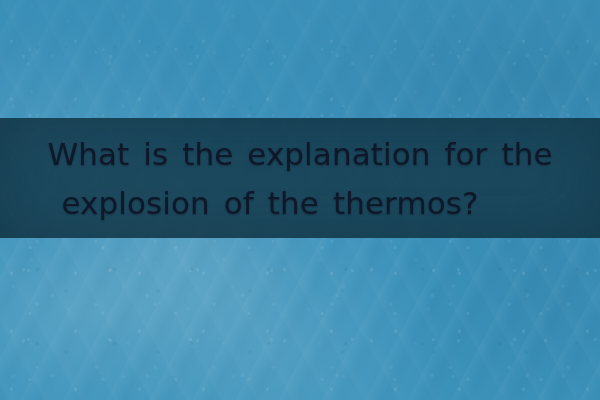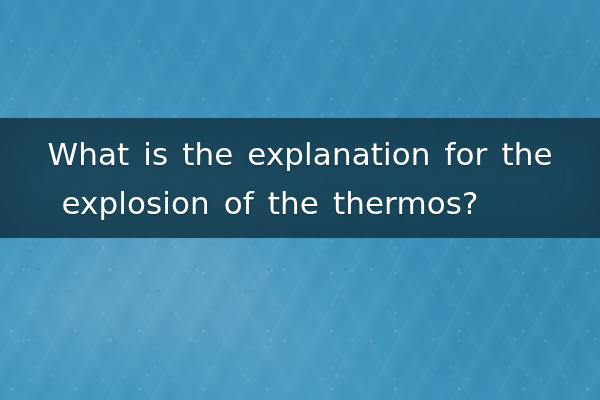--- a/index.html
+++ b/index.html
@@ -104,21 +104,21 @@
     box-shadow: inset 0 0 60px rgba(10, 38, 52, 0.35);
     display: flex;
     flex-direction: column;
     align-items: center;
     justify-content: center;
     overflow: hidden;
   }
 
   .caption-text {
     margin: 0;
-    color: #ffffff;
+    color: #0f172a;
     font-family: "DejaVu Sans", sans-serif;
     font-size: 31px;
     font-weight: 400;
     line-height: 40px;
     letter-spacing: 0.1px;
     word-spacing: 4px;
     text-align: center;
     white-space: nowrap;
     text-shadow: 0 1px 2px rgba(0, 0, 0, 0.28);
   }

